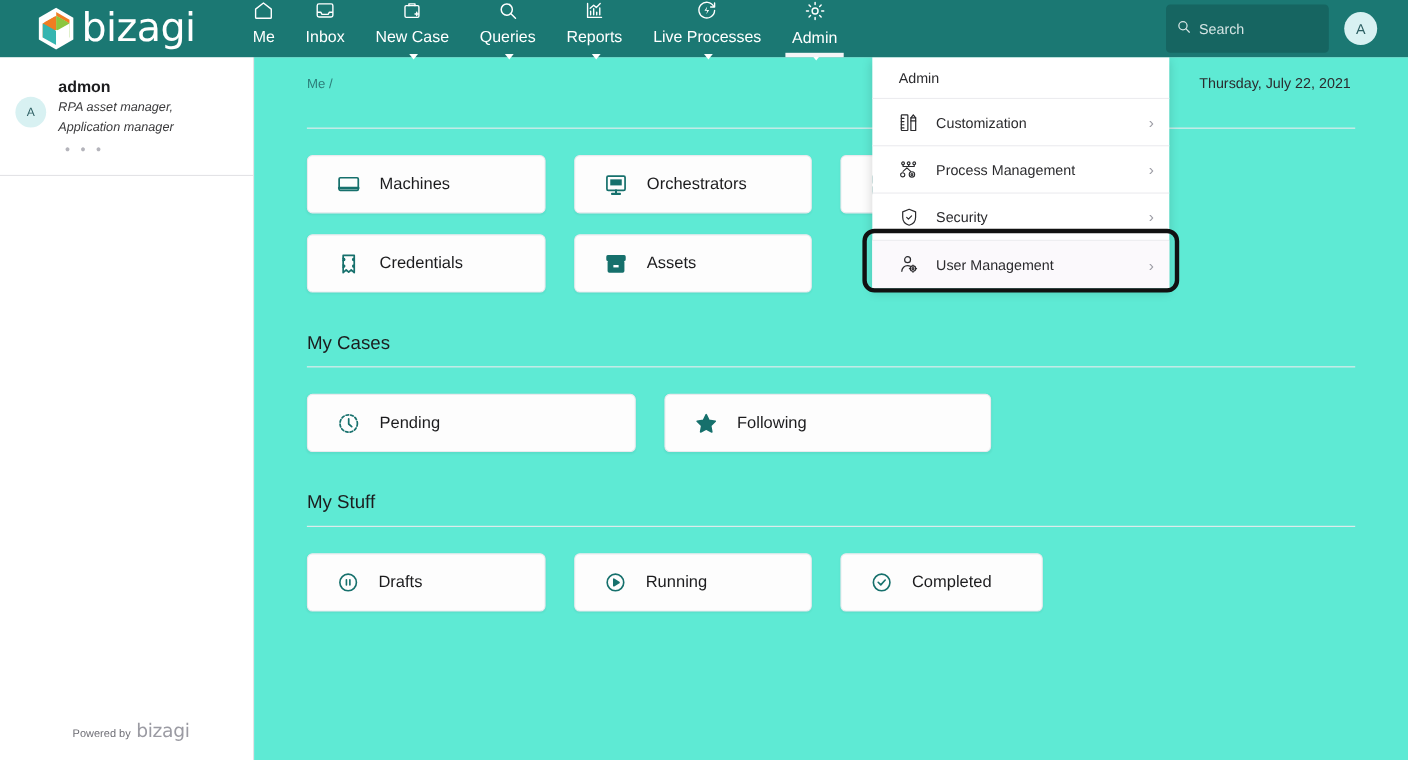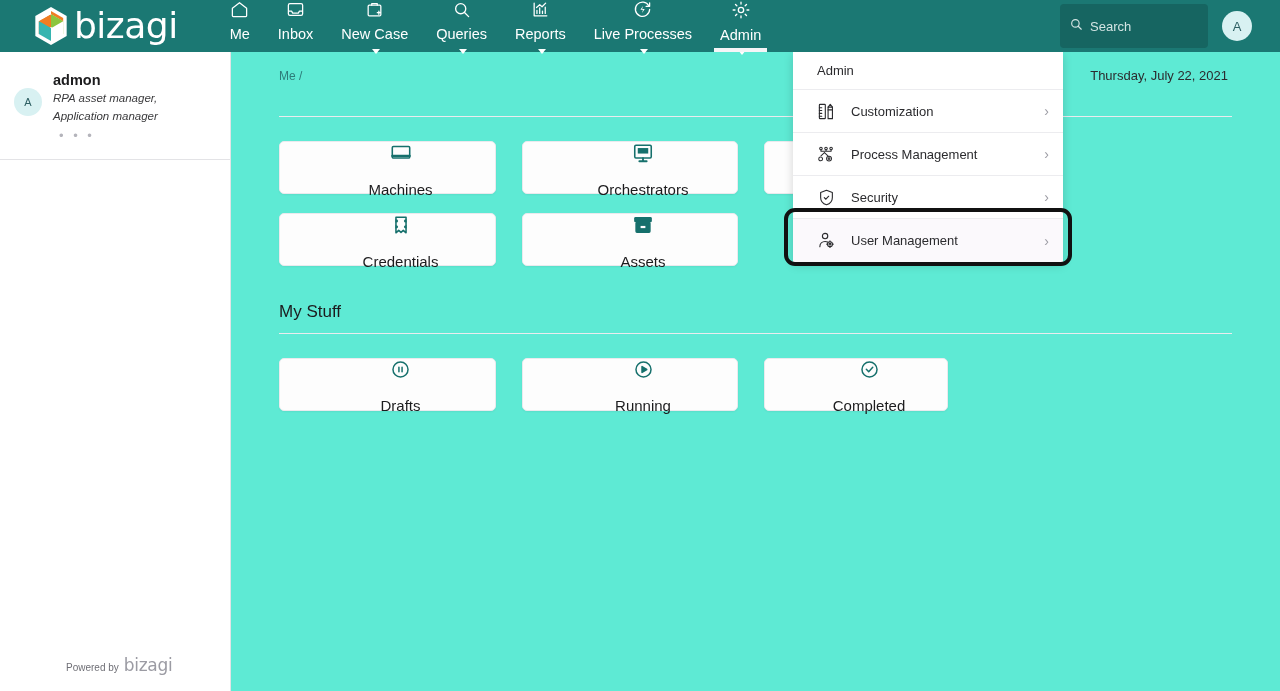--- a/index.html
+++ b/index.html
@@ -182,21 +182,20 @@
   .card {
     height: 53px;
     background: #fdfdfd;
     border: 1px solid #eaeaee;
     border-radius: 5px;
     box-shadow: 0 1px 2px rgba(0,0,0,0.05);
     display: flex; align-items: center;
     padding-left: 26px;
     gap: 17px;
     cursor: pointer;
-    flex-direction: column;
   }
   .card .ic { display: flex; align-items: center; flex: none; }
   .card .lbl { font-size: 15px; color: #1c1c1e; }
   .w217 { width: 217px; }
   .w216 { width: 216px; }
   .w299 { width: 299px; }
   .w297 { width: 297px; }
   .w216b { width: 184px; }
 
   
@@ -435,20 +434,45 @@
             <rect x="3.2" y="4" width="17.6" height="4.2" rx="0.7" fill="#16706c"></rect>
             <rect x="4.5" y="9.2" width="15" height="10.6" rx="0.9" fill="#16706c"></rect>
             <rect x="9.4" y="13" width="5.2" height="2.4" fill="#ffffff" stroke="none"></rect>
           </svg>
         </span>
         <span class="lbl">Assets</span>
       </div>
     </div>
   </div>
 
+  <div class="section s-mycases">
+    <div class="section-title">My Cases</div>
+    <div class="section-rule"></div>
+
+    <div class="card-row">
+      <div class="card w299">
+        <span class="ic">
+          <svg width="22" height="22" viewBox="0 0 24 24" fill="none" stroke="#16706c" stroke-width="1.7" stroke-linecap="round" stroke-linejoin="round">
+            <circle cx="12" cy="12" r="8.6" stroke-dasharray="2.6 2.1"></circle>
+            <path d="M12 7.5v5l3 2.6"></path>
+          </svg>
+        </span>
+        <span class="lbl">Pending</span>
+      </div>
+
+      <div class="card w297">
+        <span class="ic">
+          <svg width="22" height="22" viewBox="0 0 24 24" fill="#16706c" stroke="#16706c" stroke-width="1.6" stroke-linejoin="round">
+            <path d="M12 3.2l2.75 5.7 6.25.88-4.55 4.4 1.1 6.2L12 17.4l-5.55 2.98 1.1-6.2L3 9.78l6.25-.88z"></path>
+          </svg>
+        </span>
+        <span class="lbl">Following</span>
+      </div>
+    </div>
+  </div>
 
   <div class="section s-myplans">
     <div class="section-title">My Stuff</div>
     <div class="section-rule"></div>
 
     <div class="card-row">
       <div class="card w217">
         <span class="ic">
           <svg width="21" height="21" viewBox="0 0 24 24" fill="none" stroke="#16706c" stroke-width="1.7" stroke-linecap="round">
             <circle cx="12" cy="12" r="8.6"></circle>

